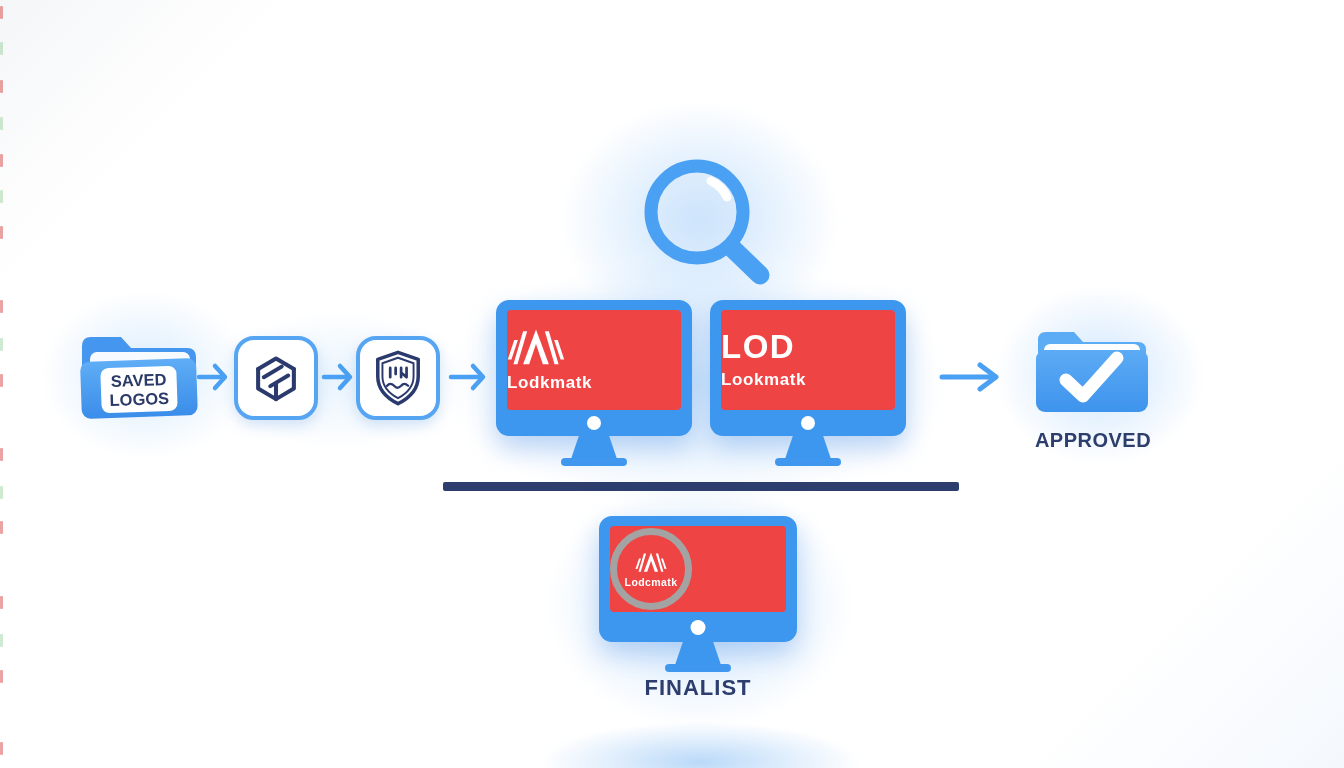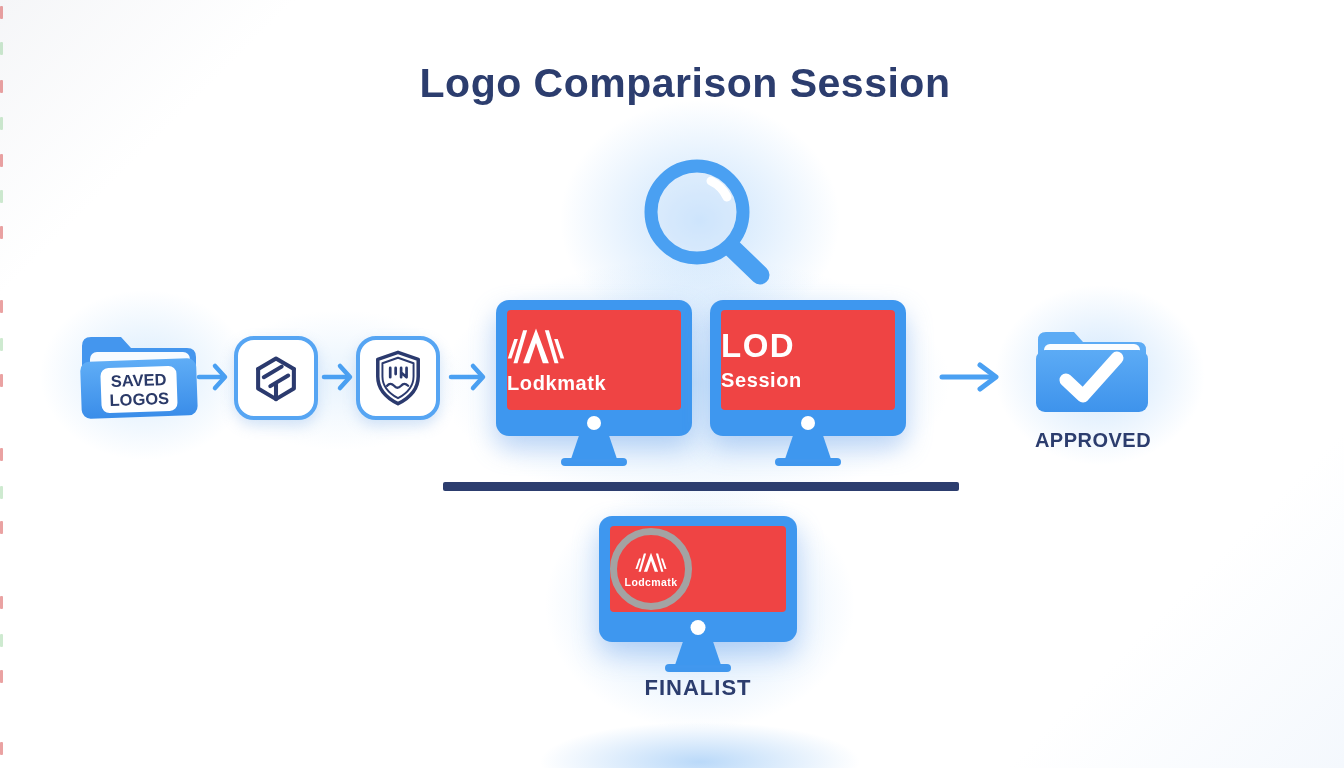--- a/index.html
+++ b/index.html
@@ -63,21 +63,21 @@
     position: absolute; left: 50%; transform: translateX(-50%); bottom: 6px;
     width: 14px; height: 14px; border-radius: 50%; background: #fff;
   }
   .mneck { width: 46px; height: 23px; background: #3e97ef;
     clip-path: polygon(17% 0, 83% 0, 100% 100%, 0% 100%); }
   .mbase { width: 66px; height: 8px; border-radius: 4px; background: #3e97ef; margin-top: -1px; }
 
   .finalist-monitor .mscreen { bottom: 30px; }
   .finalist-monitor .mdot { bottom: 7px; width: 15px; height: 15px; }
 
-  .brand { color: #fff; font-size: 20px; font-weight: 600; letter-spacing: .6px; }
+  .brand { color: #fff; font-size: 17px; font-weight: 600; letter-spacing: .6px; }
   .wordmark { color: #fff; font-size: 33px; font-weight: 800; letter-spacing: 1.5px; line-height: 1; }
 
   .ring {
     width: 82px; height: 82px; border: 7px solid #a3a3a3; border-radius: 50%;
     display: flex; flex-direction: column; align-items: center; justify-content: center; gap: 3px;
   }
   .brand-sm { color: #fff; font-size: 10.5px; font-weight: 600; letter-spacing: .4px; }
 
   .divider { position: absolute; left: 443px; top: 482px; width: 516px; height: 9px;
     background: #2c3d6e; border-radius: 2px; }
@@ -150,21 +150,20 @@
   <div class="em em-g" style="top:338px"></div>
   <div class="em em-r" style="top:374px"></div>
   <div class="em em-r" style="top:448px"></div>
   <div class="em em-g" style="top:486px"></div>
   <div class="em em-r" style="top:521px"></div>
   <div class="em em-r" style="top:596px"></div>
   <div class="em em-g" style="top:634px"></div>
   <div class="em em-r" style="top:670px"></div>
   <div class="em em-r" style="top:742px"></div>
 
-  <h1 class="title">Logo Comparison Session</h1>
 
   <div class="magnifier">
     <svg width="160" height="160" viewBox="0 0 160 160">
       <circle cx="65" cy="64" r="46" fill="rgba(215,233,252,0.30)" stroke="#4aa0f2" stroke-width="13"></circle>
       <path d="M79,33 A34,34 0 0 1 95,49" fill="none" stroke="#ffffff" stroke-width="9" stroke-linecap="round"></path>
       <line x1="100" y1="100" x2="128" y2="127" stroke="#4aa0f2" stroke-width="19" stroke-linecap="round"></line>
     </svg>
   </div>
 
   <svg class="folder" style="left:74px; top:316px;" width="130" height="108" viewBox="0 0 130 108">
@@ -222,21 +221,21 @@
       <div class="mdot"></div>
     </div>
     <div class="mneck"></div>
     <div class="mbase"></div>
   </div>
 
   <div class="monitor" style="left:710px; top:300px;">
     <div class="mframe" style="width:196px; height:136px;">
       <div class="mscreen">
         <div class="wordmark">LOD</div>
-        <div class="brand">Session</div>
+        <div class="brand">Lookmatk</div>
       </div>
       <div class="mdot"></div>
     </div>
     <div class="mneck"></div>
     <div class="mbase"></div>
   </div>
 
   <svg class="arrow" style="left:938px; top:360px;" width="68" height="34" viewBox="0 0 68 34">
     <g fill="none" stroke="#4aa0f2" stroke-width="5" stroke-linecap="round" stroke-linejoin="round">
       <line x1="4" y1="17" x2="54" y2="17"></line>

